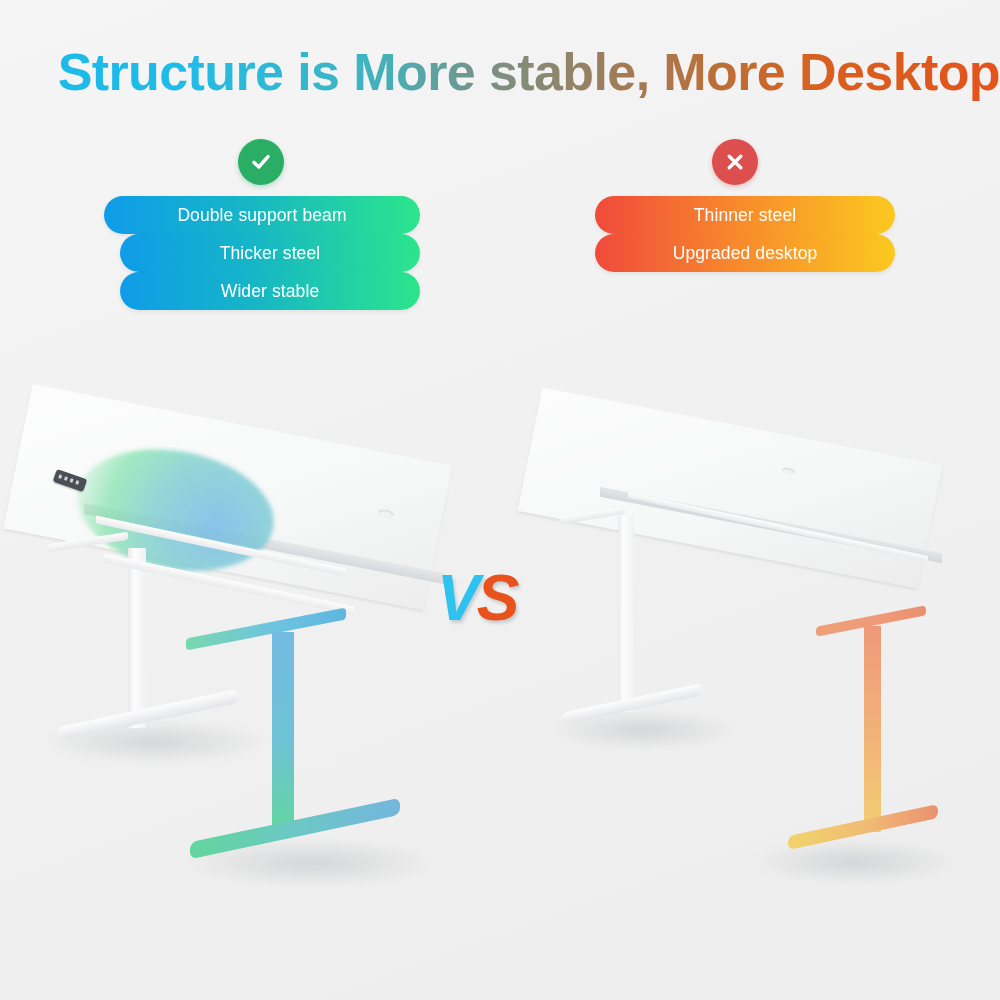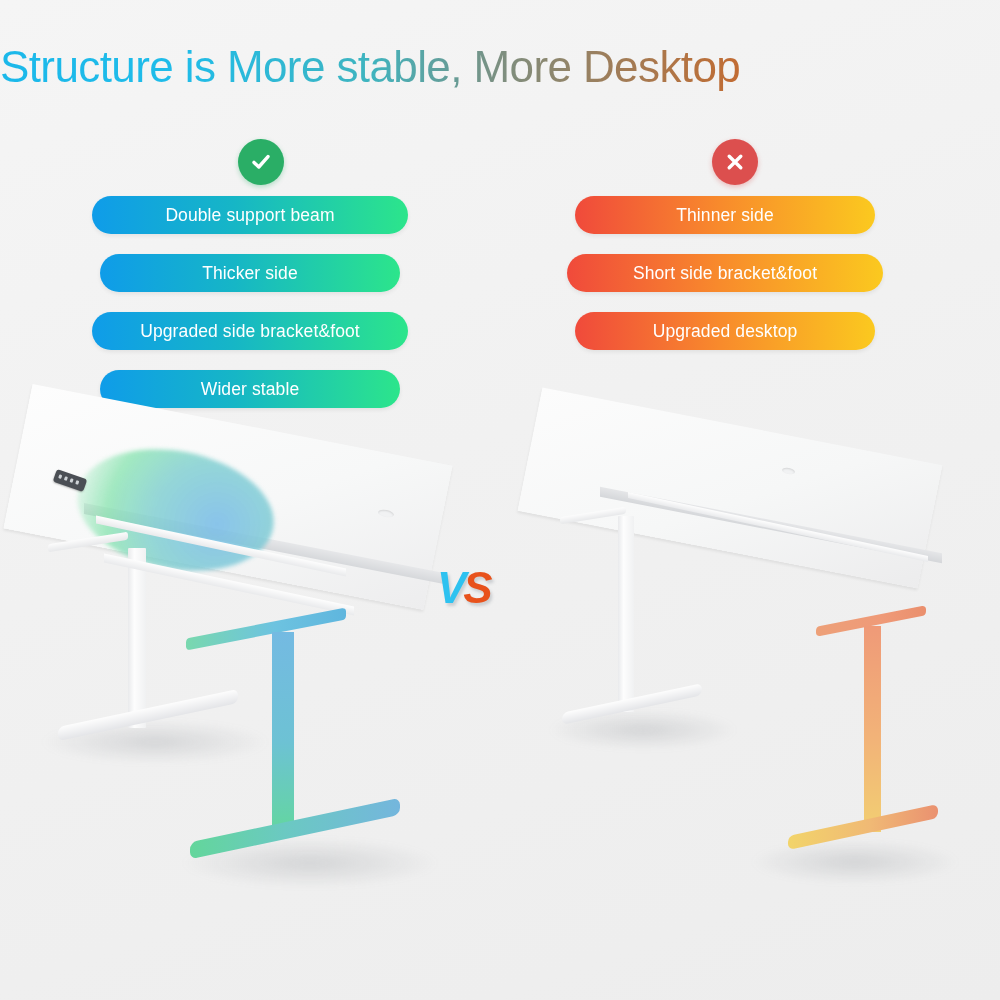--- a/index.html
+++ b/index.html
@@ -8,59 +8,59 @@
     background:#f2f2f2;
     font-family:"Liberation Sans", sans-serif;
     overflow:hidden;
     position:relative;
   }
   #stage{position:absolute;inset:0;width:1000px;height:1000px;
          background:linear-gradient(160deg,#f5f5f5 0%,#f1f1f1 45%,#ededed 100%);}
 
   
   .title{
-    position:absolute;left:0;top:42px;width:1000px;text-align:left;
-    font-size:44px;font-weight:normal;letter-spacing:-0.6px;white-space:nowrap;
+    position:absolute;left:0;top:42px;width:1000px;text-align:right;
+    font-size:52px;font-weight:bold;letter-spacing:-0.6px;white-space:nowrap;
     background:linear-gradient(90deg,
         #1bb8ea 0%, #1fbce9 18%, #3fb4bf 37%,
         #7d8f80 50%, #9b7f5e 60%, #b7713d 70%,
         #d8601f 82%, #e4531c 100%);
     -webkit-background-clip:text;background-clip:text;color:transparent;
     -webkit-text-fill-color:transparent;
   }
 
   
   .badge{position:absolute;width:46px;height:46px;border-radius:50%;
          display:flex;align-items:center;justify-content:center;}
   .badge.good{left:238px;top:139px;background:#2aae66;
               box-shadow:0 2px 5px rgba(42,174,102,.33);}
   .badge.bad {left:712px;top:139px;background:#dc4f4e;
               box-shadow:0 2px 5px rgba(220,79,78,.33);}
   .badge svg{display:block;}
 
   
   .col{position:absolute;top:196px;width:340px;
-       display:flex;flex-direction:column;align-items:center;gap:20px;}
+       display:flex;flex-direction:column;align-items:flex-end;}
   .col.left{left:80px;}
   .col.right{left:555px;}
 
   .pill{
     height:38px;border-radius:19px;
     display:flex;align-items:center;justify-content:center;
     color:#ffffff;font-size:17.5px;letter-spacing:.1px;white-space:nowrap;
     box-shadow:0 2px 4px rgba(0,0,0,.07);
   }
   .col.left  .pill{background:linear-gradient(90deg,#0f9ce9 0%,#16b6c6 45%,#2ce58b 100%);}
   .col.right .pill{background:linear-gradient(90deg,#f04a3b 0%,#f88a2c 48%,#fbc91f 100%);}
   .w-wide{width:316px;}
   .w-mid {width:300px;}
   .w-nar {width:300px;}
 
   
-  .vs{position:absolute;left:437px;top:566px;font-size:44px;font-weight:bold;
+  .vs{position:absolute;left:437px;top:566px;font-size:64px;font-weight:bold;
       font-style:italic;letter-spacing:-3px;line-height:1;
       text-shadow:2px 3px 3px rgba(120,130,140,.30);}
   .vs .v{color:#2ec2f0;}
   .vs .s{color:#e8521c;}
 
   
   .scene{position:absolute;}
 
   .post{position:absolute;background:linear-gradient(90deg,#e9eaec 0%,#fdfdfd 35%,#f0f1f2 100%);
         border-radius:1px;}
@@ -102,28 +102,26 @@
   </div>
 
   <div class="badge bad">
     <svg width="24" height="24" viewBox="0 0 24 24" aria-hidden="true">
       <path d="M6.2 6.2 L17.8 17.8 M17.8 6.2 L6.2 17.8" fill="none" stroke="#ffffff" stroke-width="3.4" stroke-linecap="round"></path>
     </svg>
   </div>
 
   <div class="col left">
     <div class="pill w-wide">Double support beam</div>
-    <div class="pill w-mid">Thicker side</div>
-    <div class="pill w-wide">Upgraded side bracket&amp;foot</div>
+    <div class="pill w-mid">Thicker steel</div>
     <div class="pill w-nar">Wider stable</div>
   </div>
 
   <div class="col right">
-    <div class="pill w-mid">Thinner side</div>
-    <div class="pill w-wide">Short side bracket&amp;foot</div>
+    <div class="pill w-mid">Thinner steel</div>
     <div class="pill w-nar">Upgraded desktop</div>
   </div>
 
   <div class="scene" style="left:0px;top:420px;width:470px;height:520px;">
 
     <div class="shadow" style="left:40px;top:300px;width:230px;height:44px;"></div>
     <div class="shadow" style="left:180px;top:418px;width:260px;height:50px;"></div>
 
     <div style="position:absolute;left:18px;top:2px;width:420px;height:150px;
                 transform:skewY(11deg) skewX(-11deg);

